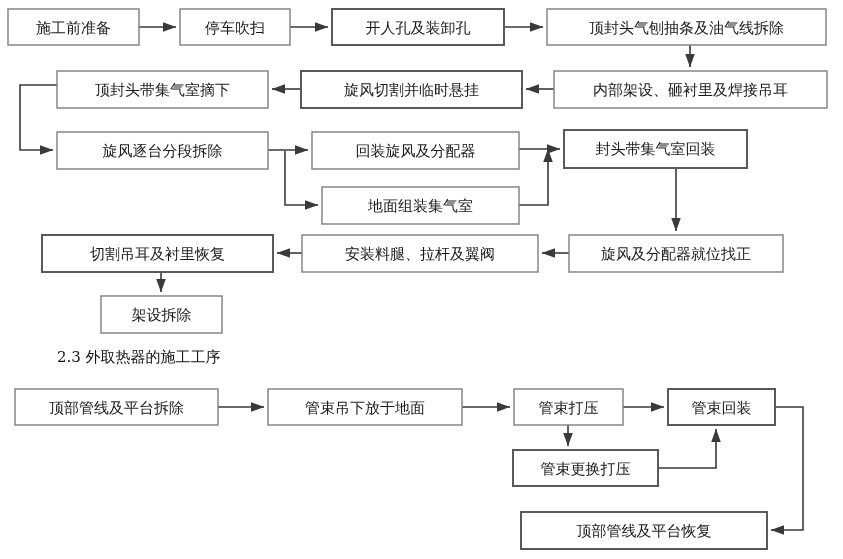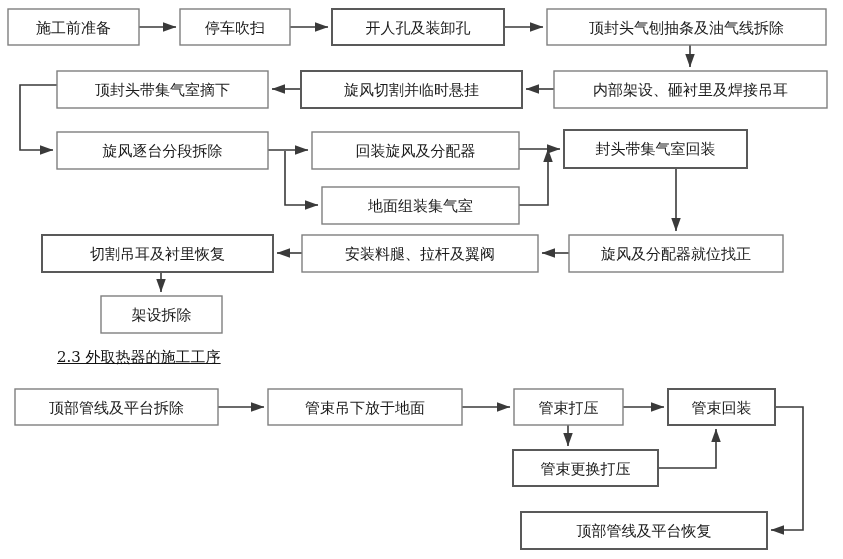--- a/index.html
+++ b/index.html
@@ -41,21 +41,20 @@
     fill: none;
     stroke: #3a3a3a;
     stroke-width: 1.6;
   }
   .section-heading {
     position: absolute;
     font-family: "DejaVu Serif", "Liberation Serif", serif;
     font-size: 15px;
     color: #141414;
     white-space: nowrap;
-    text-decoration: underline;
   }
 </style>
 </head>
 <body>
 
 <svg id="canvas" viewBox="0 0 843 559">
   <defs>
     <marker id="arrow" markerWidth="9" markerHeight="9" refX="8.2" refY="3" orient="auto" markerUnits="strokeWidth">
       <path d="M0,0 L8.4,3 L0,6 z" fill="#3a3a3a"></path>
     </marker>

